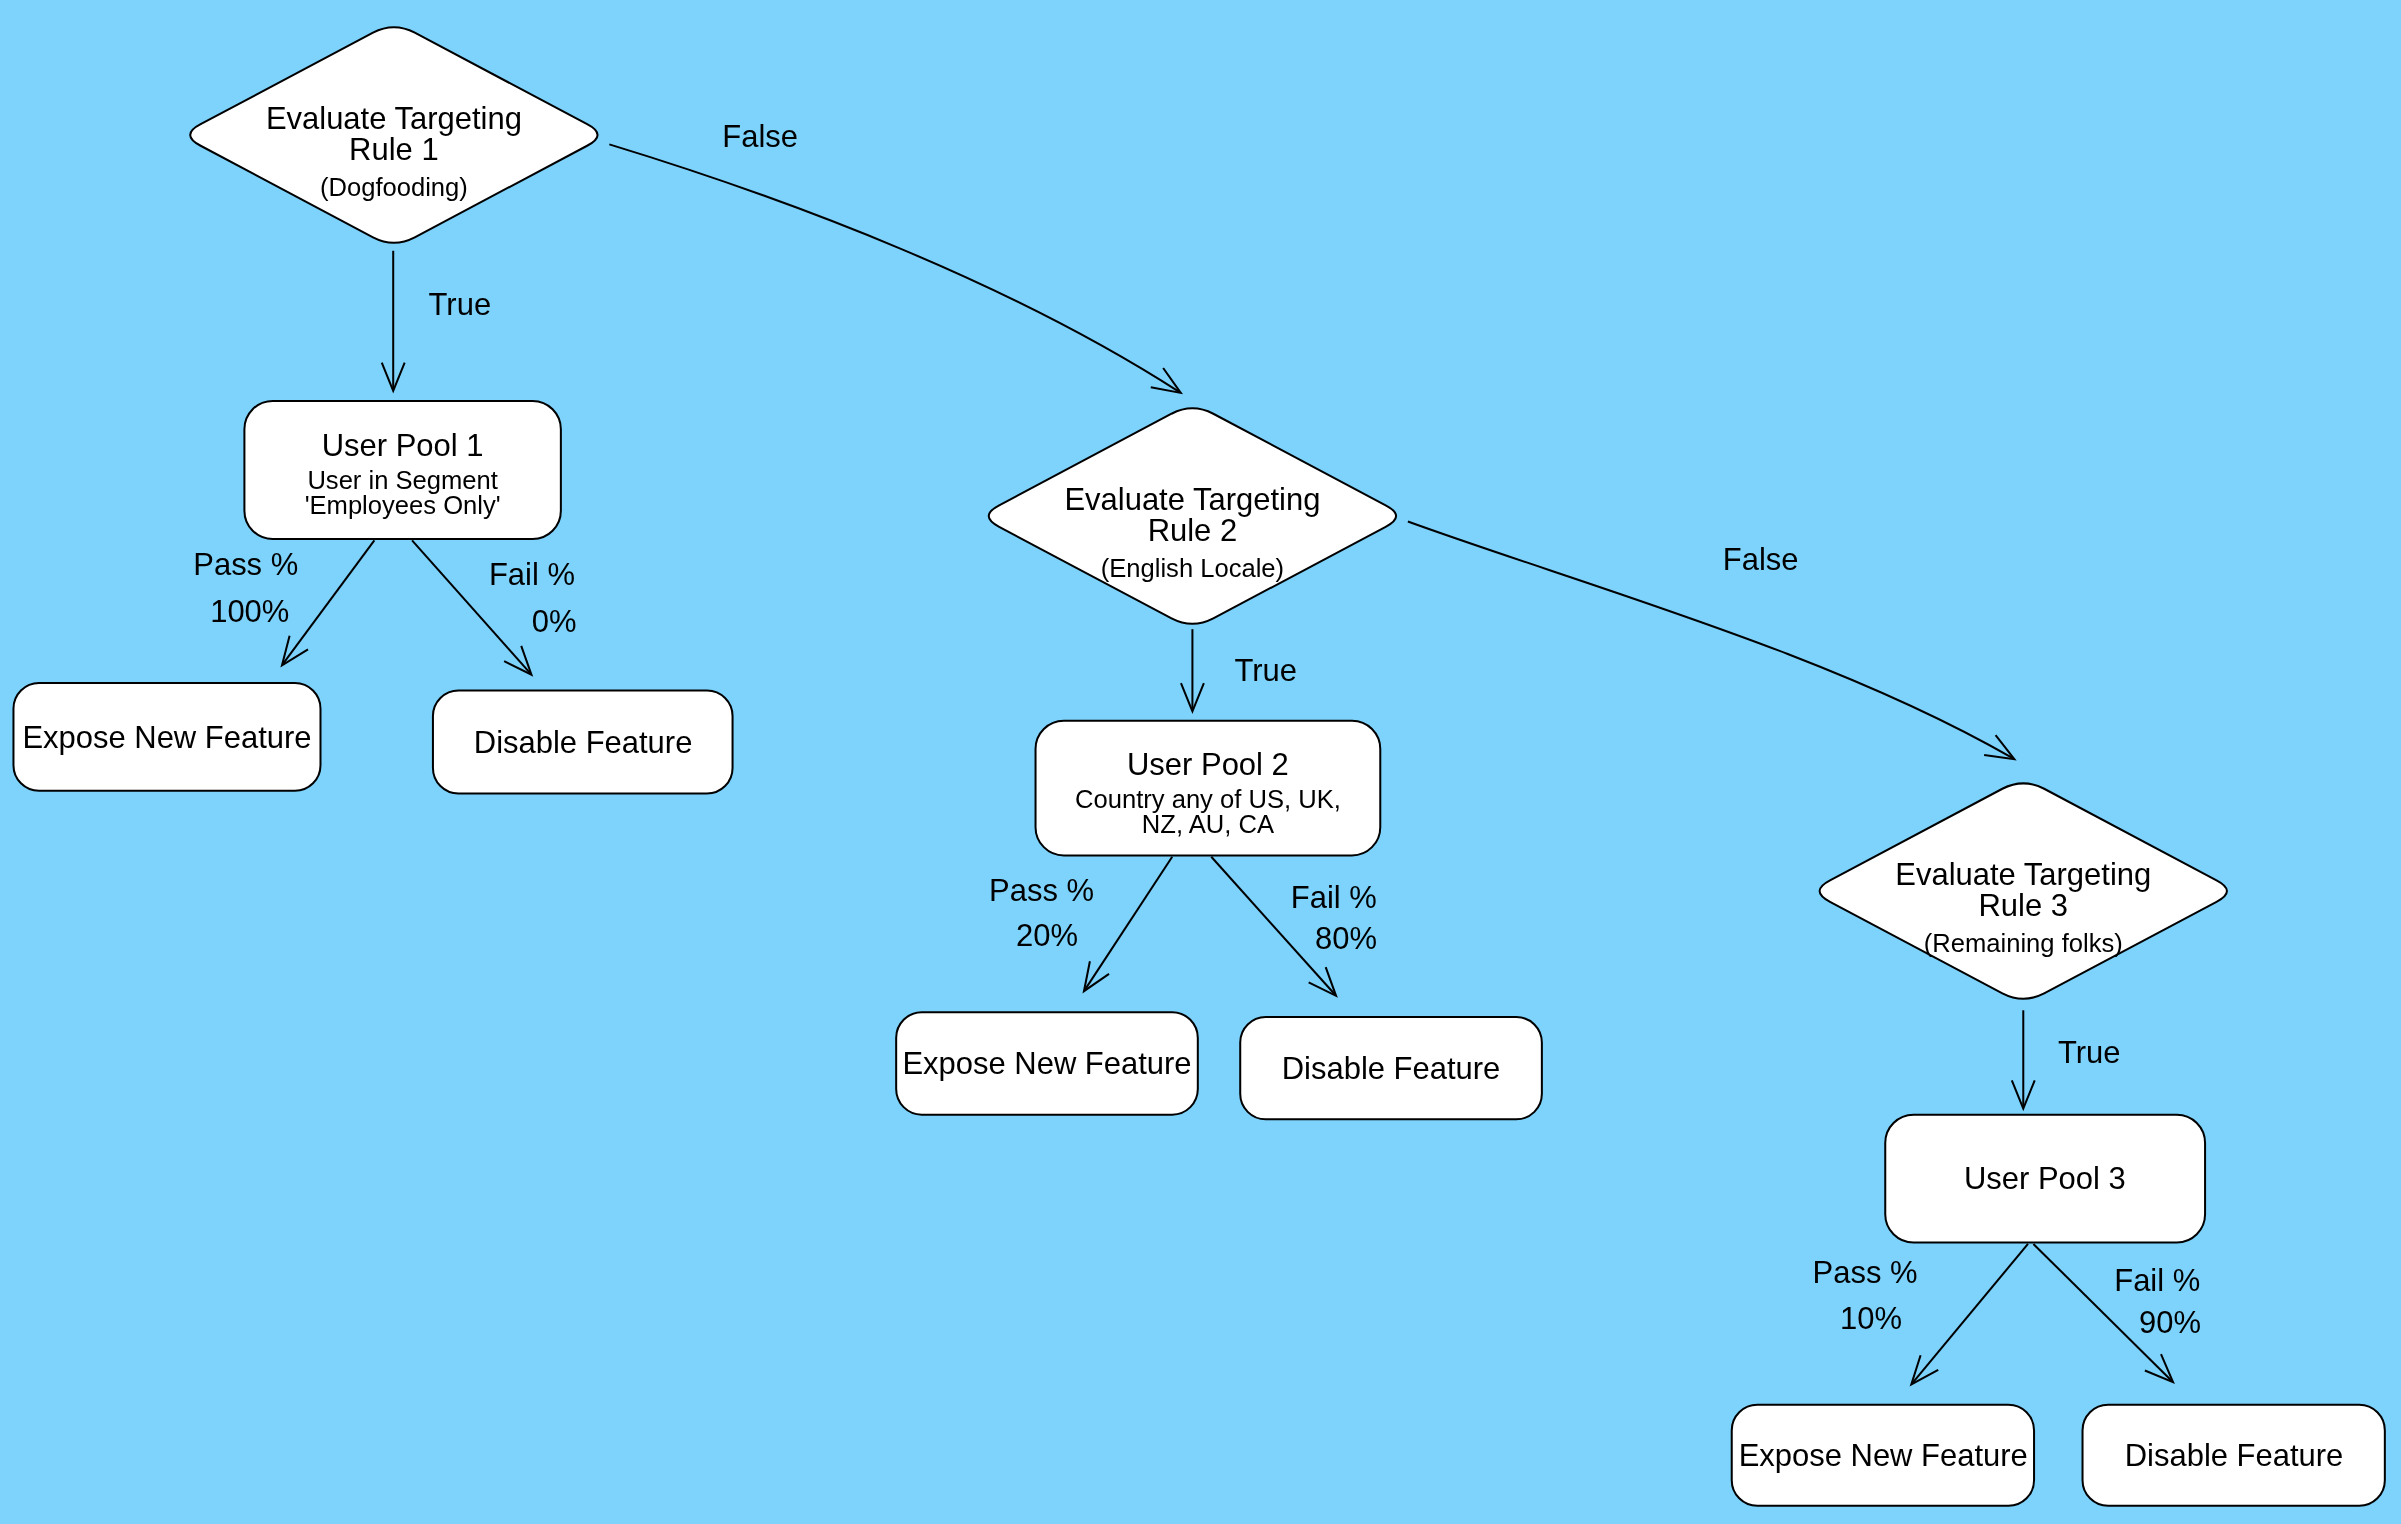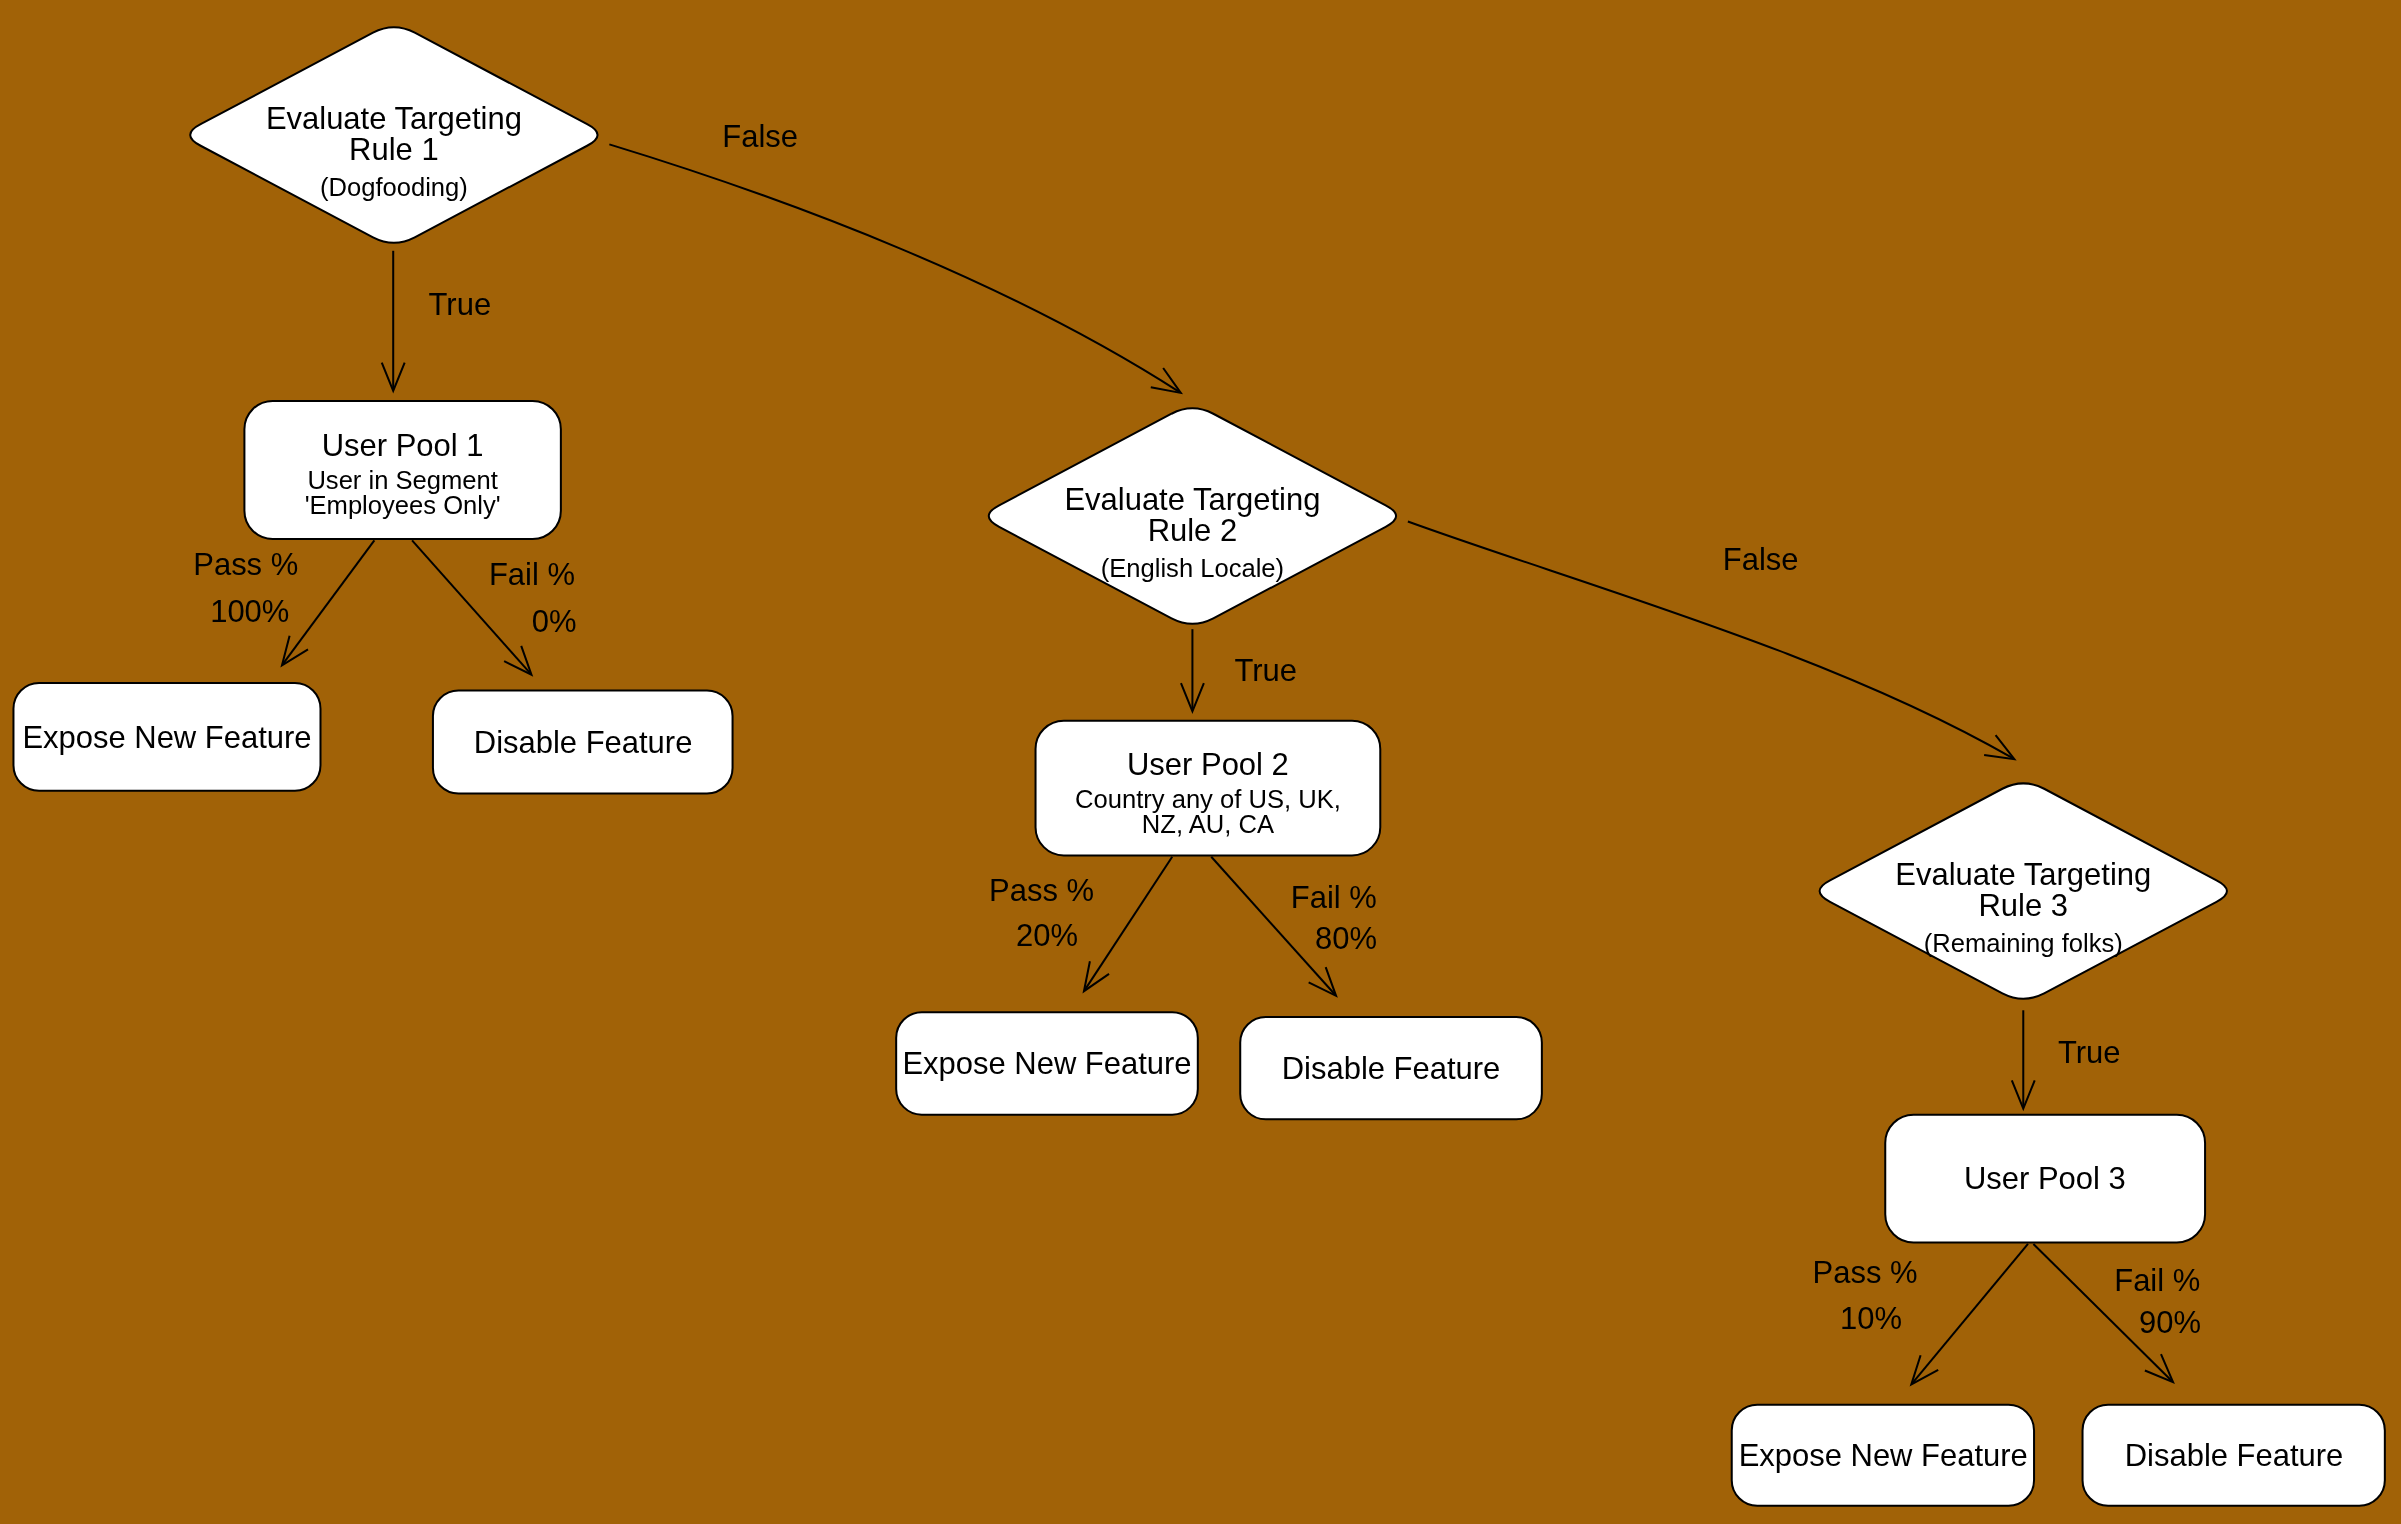--- a/index.html
+++ b/index.html
@@ -1,16 +1,16 @@
 <!DOCTYPE html>
 <html style="font-size:10.8px"><head>
 <meta charset="utf-8">
 <style>
   html, body { margin: 0; padding: 0; background: #ffffff; }
-  .canvas { width: 2401px; height: 1525px; position: relative; background: #a16207; }
+  .canvas { width: 2401px; height: 1525px; position: relative; background: #7dd3fc; }
   svg { display: block; }
   .shape { fill: #ffffff; stroke: #000000; stroke-width: 3; }
   .edge  { fill: none; stroke: #000000; stroke-width: 3; }
   text {
     font-family: "Liberation Sans", "DejaVu Sans", sans-serif;
     fill: #000000;
   }
   .node-title { font-size: 46px; }
   .node-sub   { font-size: 38px; }
   .edge-label { font-size: 46px; }

